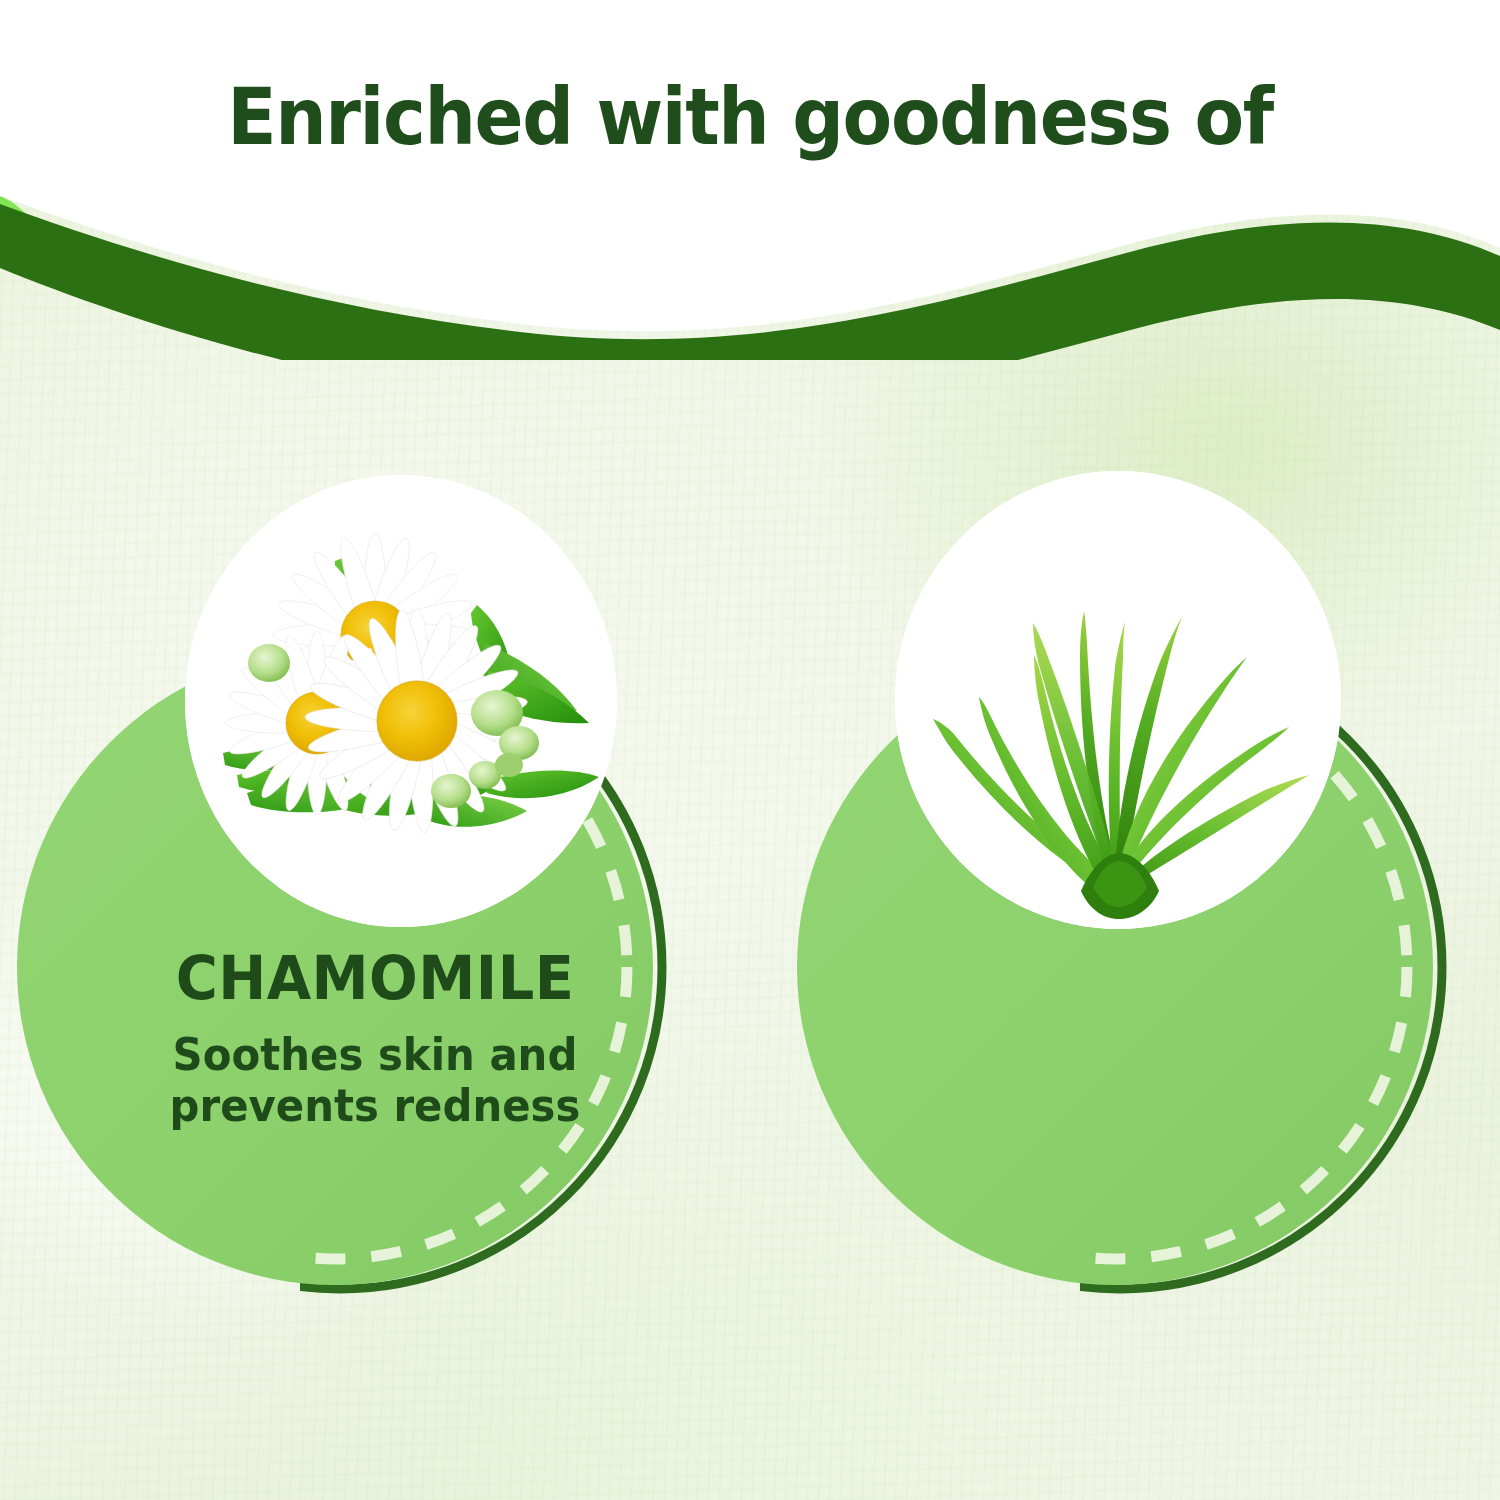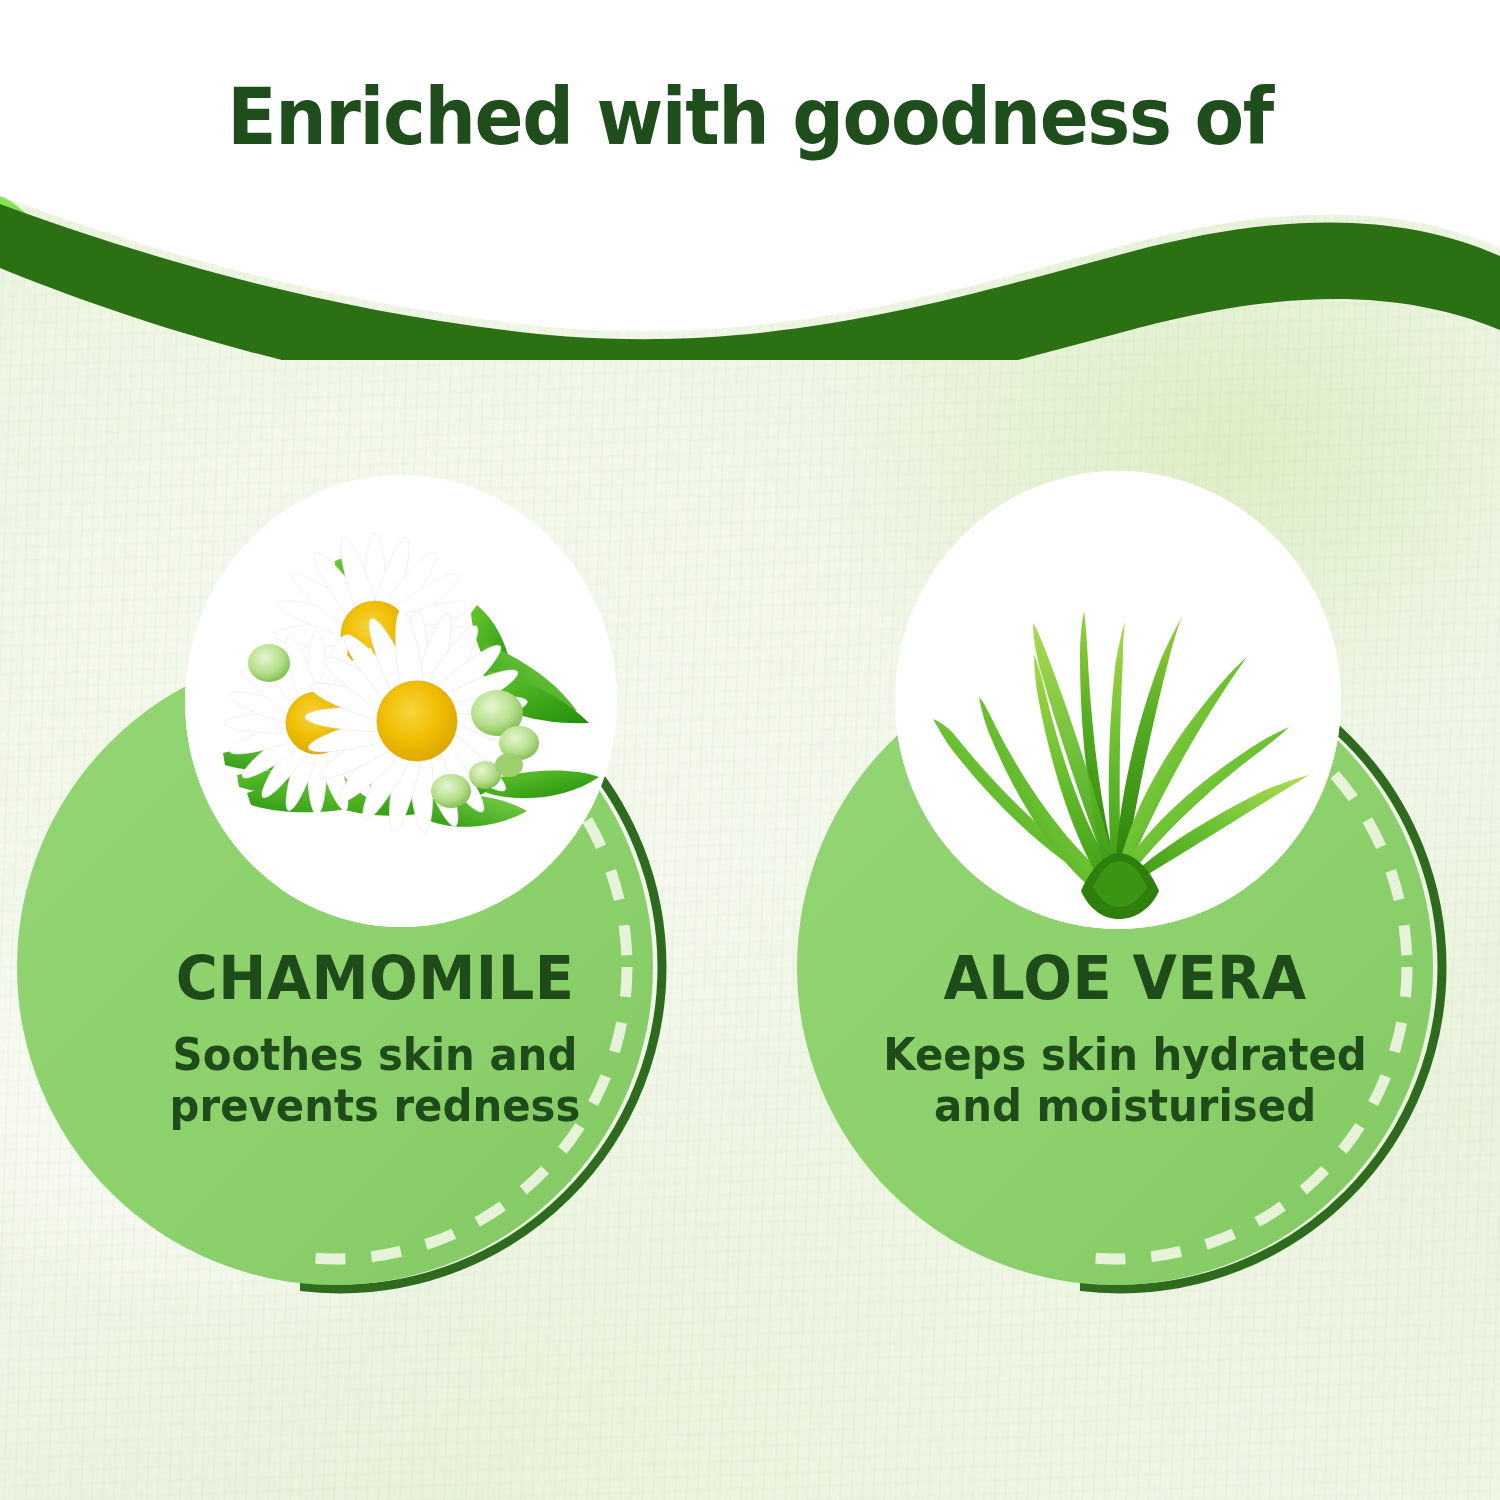--- a/index.html
+++ b/index.html
@@ -395,23 +395,16 @@
                      C398,308 382,314 368,320 C304,352 256,384 226,414 Z" fill="url(#aloe2)"></path>
 
             <path d="M186,420 C196,396 212,382 224,382 C238,382 254,396 264,420
                      C256,438 240,448 224,448 C208,448 194,438 186,420 Z" fill="#2E7F0D"></path>
             <path d="M198,416 C206,398 216,390 224,390 C234,390 244,398 252,416
                      C244,430 234,436 224,436 C214,436 206,430 198,416 Z" fill="#3E9B14" opacity=".8"></path>
           </g>
         </svg>
       </div>
 
-      <div class="disc-text">
-        <div class="ing-name">ALOE VERA</div>
-        <div class="ing-desc">
-          <span>Keeps skin hydrated</span>
-          <span>and moisturised</span>
-        </div>
-      </div>
     </div>
 
   </div>
 </div>
 
 </body></html>

